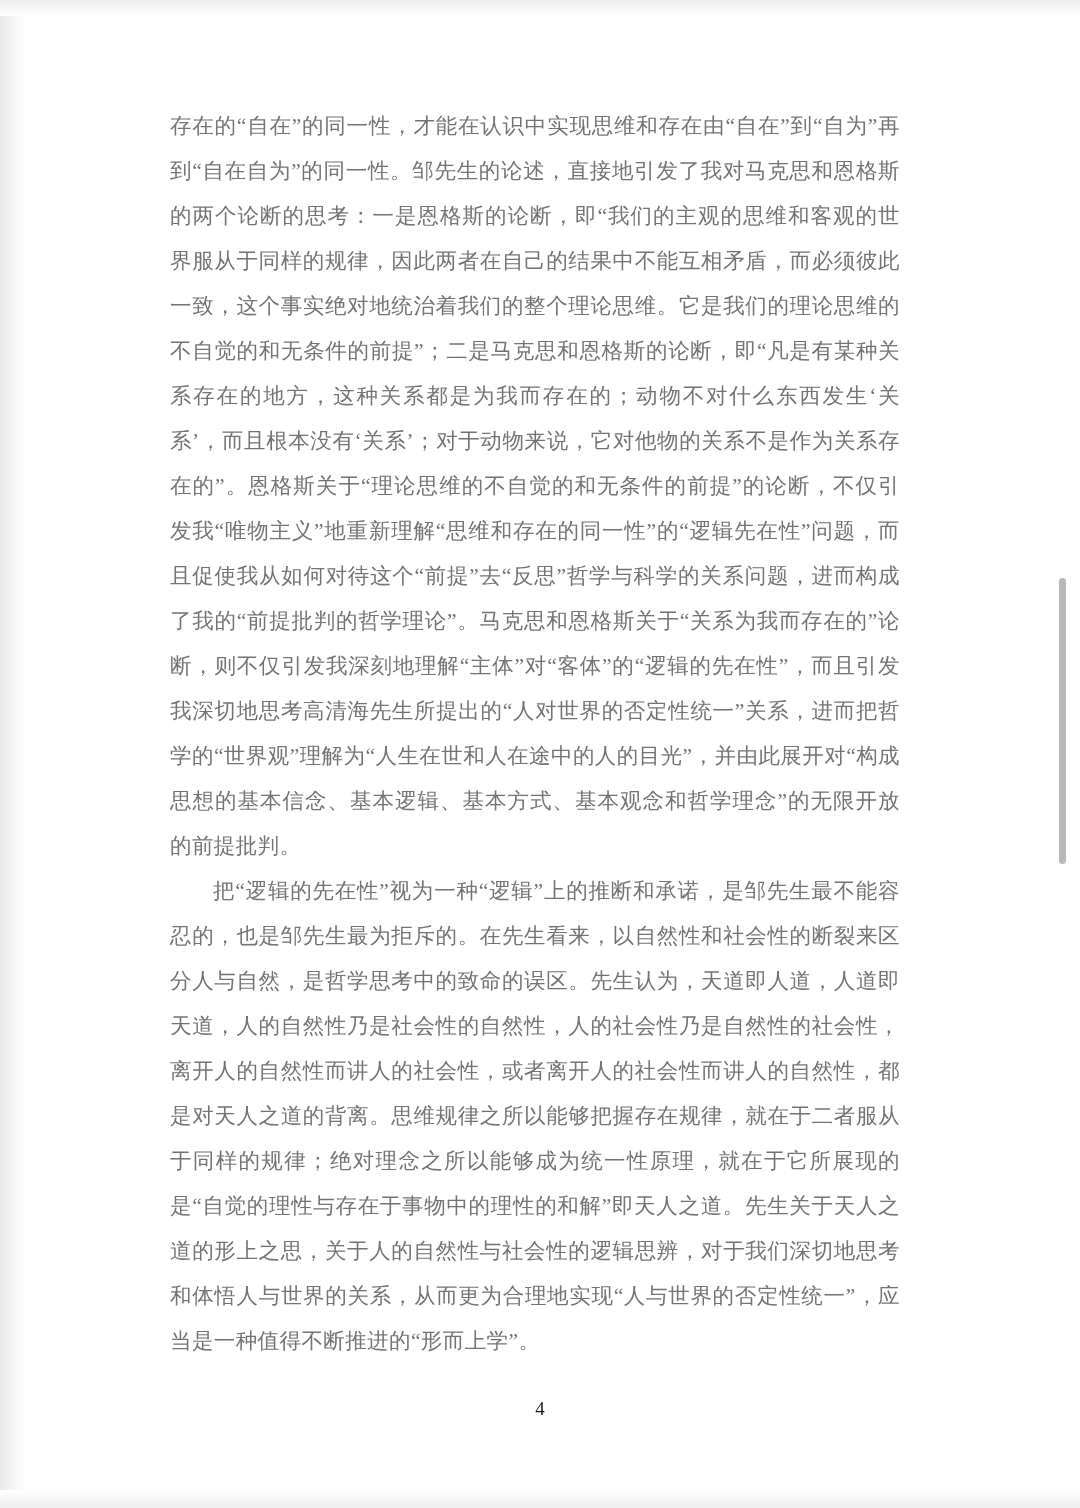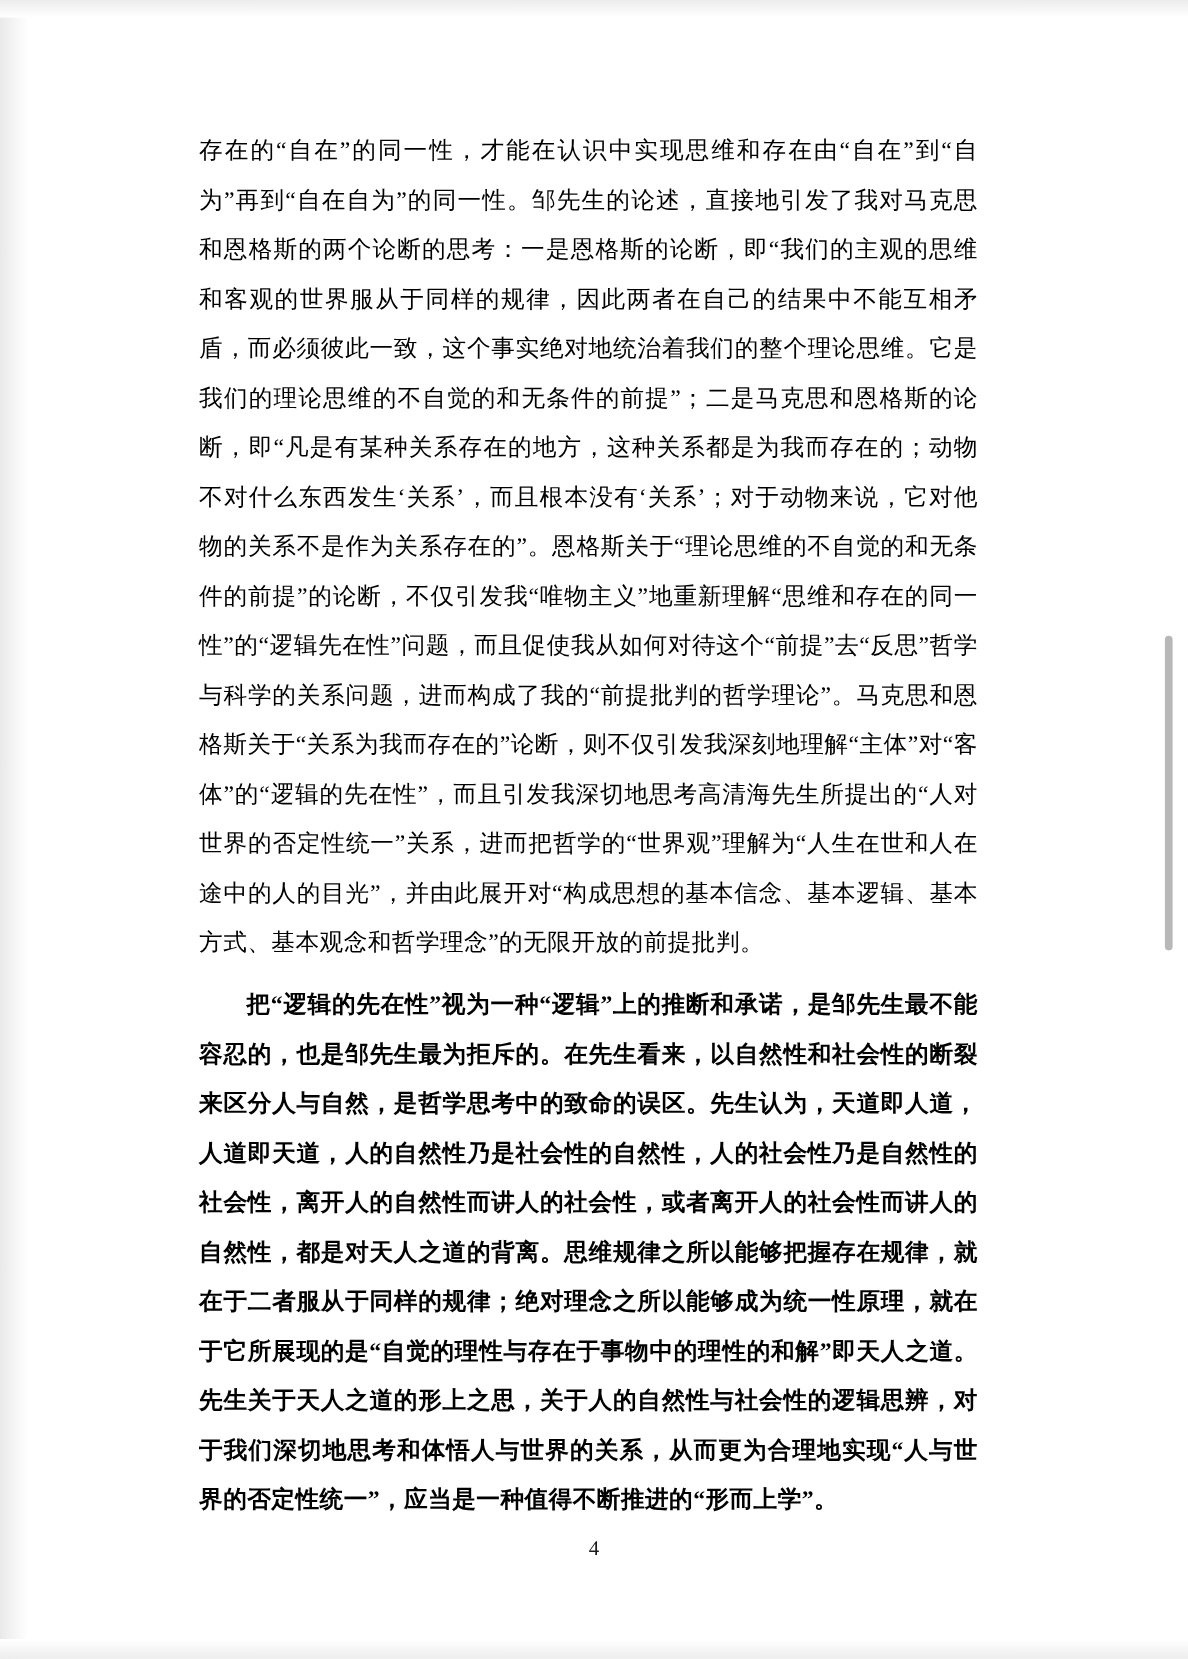--- a/index.html
+++ b/index.html
@@ -48,32 +48,31 @@
     height: 18px;
     background: linear-gradient(to top, #ededed 0%, #ffffff 100%);
   }
   .content {
     position: absolute;
     left: 170px;
     top: 104px;
     width: 730px;
   }
   p.body-text {
-    margin: 11px;
+    margin: 0;
     font-size: 21.5px;
     line-height: 45px;
-    color: #000000;
+    color: #737373;
     text-align: justify;
     text-justify: inter-ideograph;
     letter-spacing: 0.4px;
     font-family: "Liberation Serif", "DejaVu Serif", serif;
   }
   p.body-text.indent {
     text-indent: 2em;
-    font-weight: bold;
   }
   .page-number {
     position: absolute;
     left: 0;
     top: 1398px;
     width: 1080px;
     text-align: center;
     font-size: 19px;
     color: #1a1a1a;
     font-family: "Liberation Serif", "DejaVu Serif", serif;

